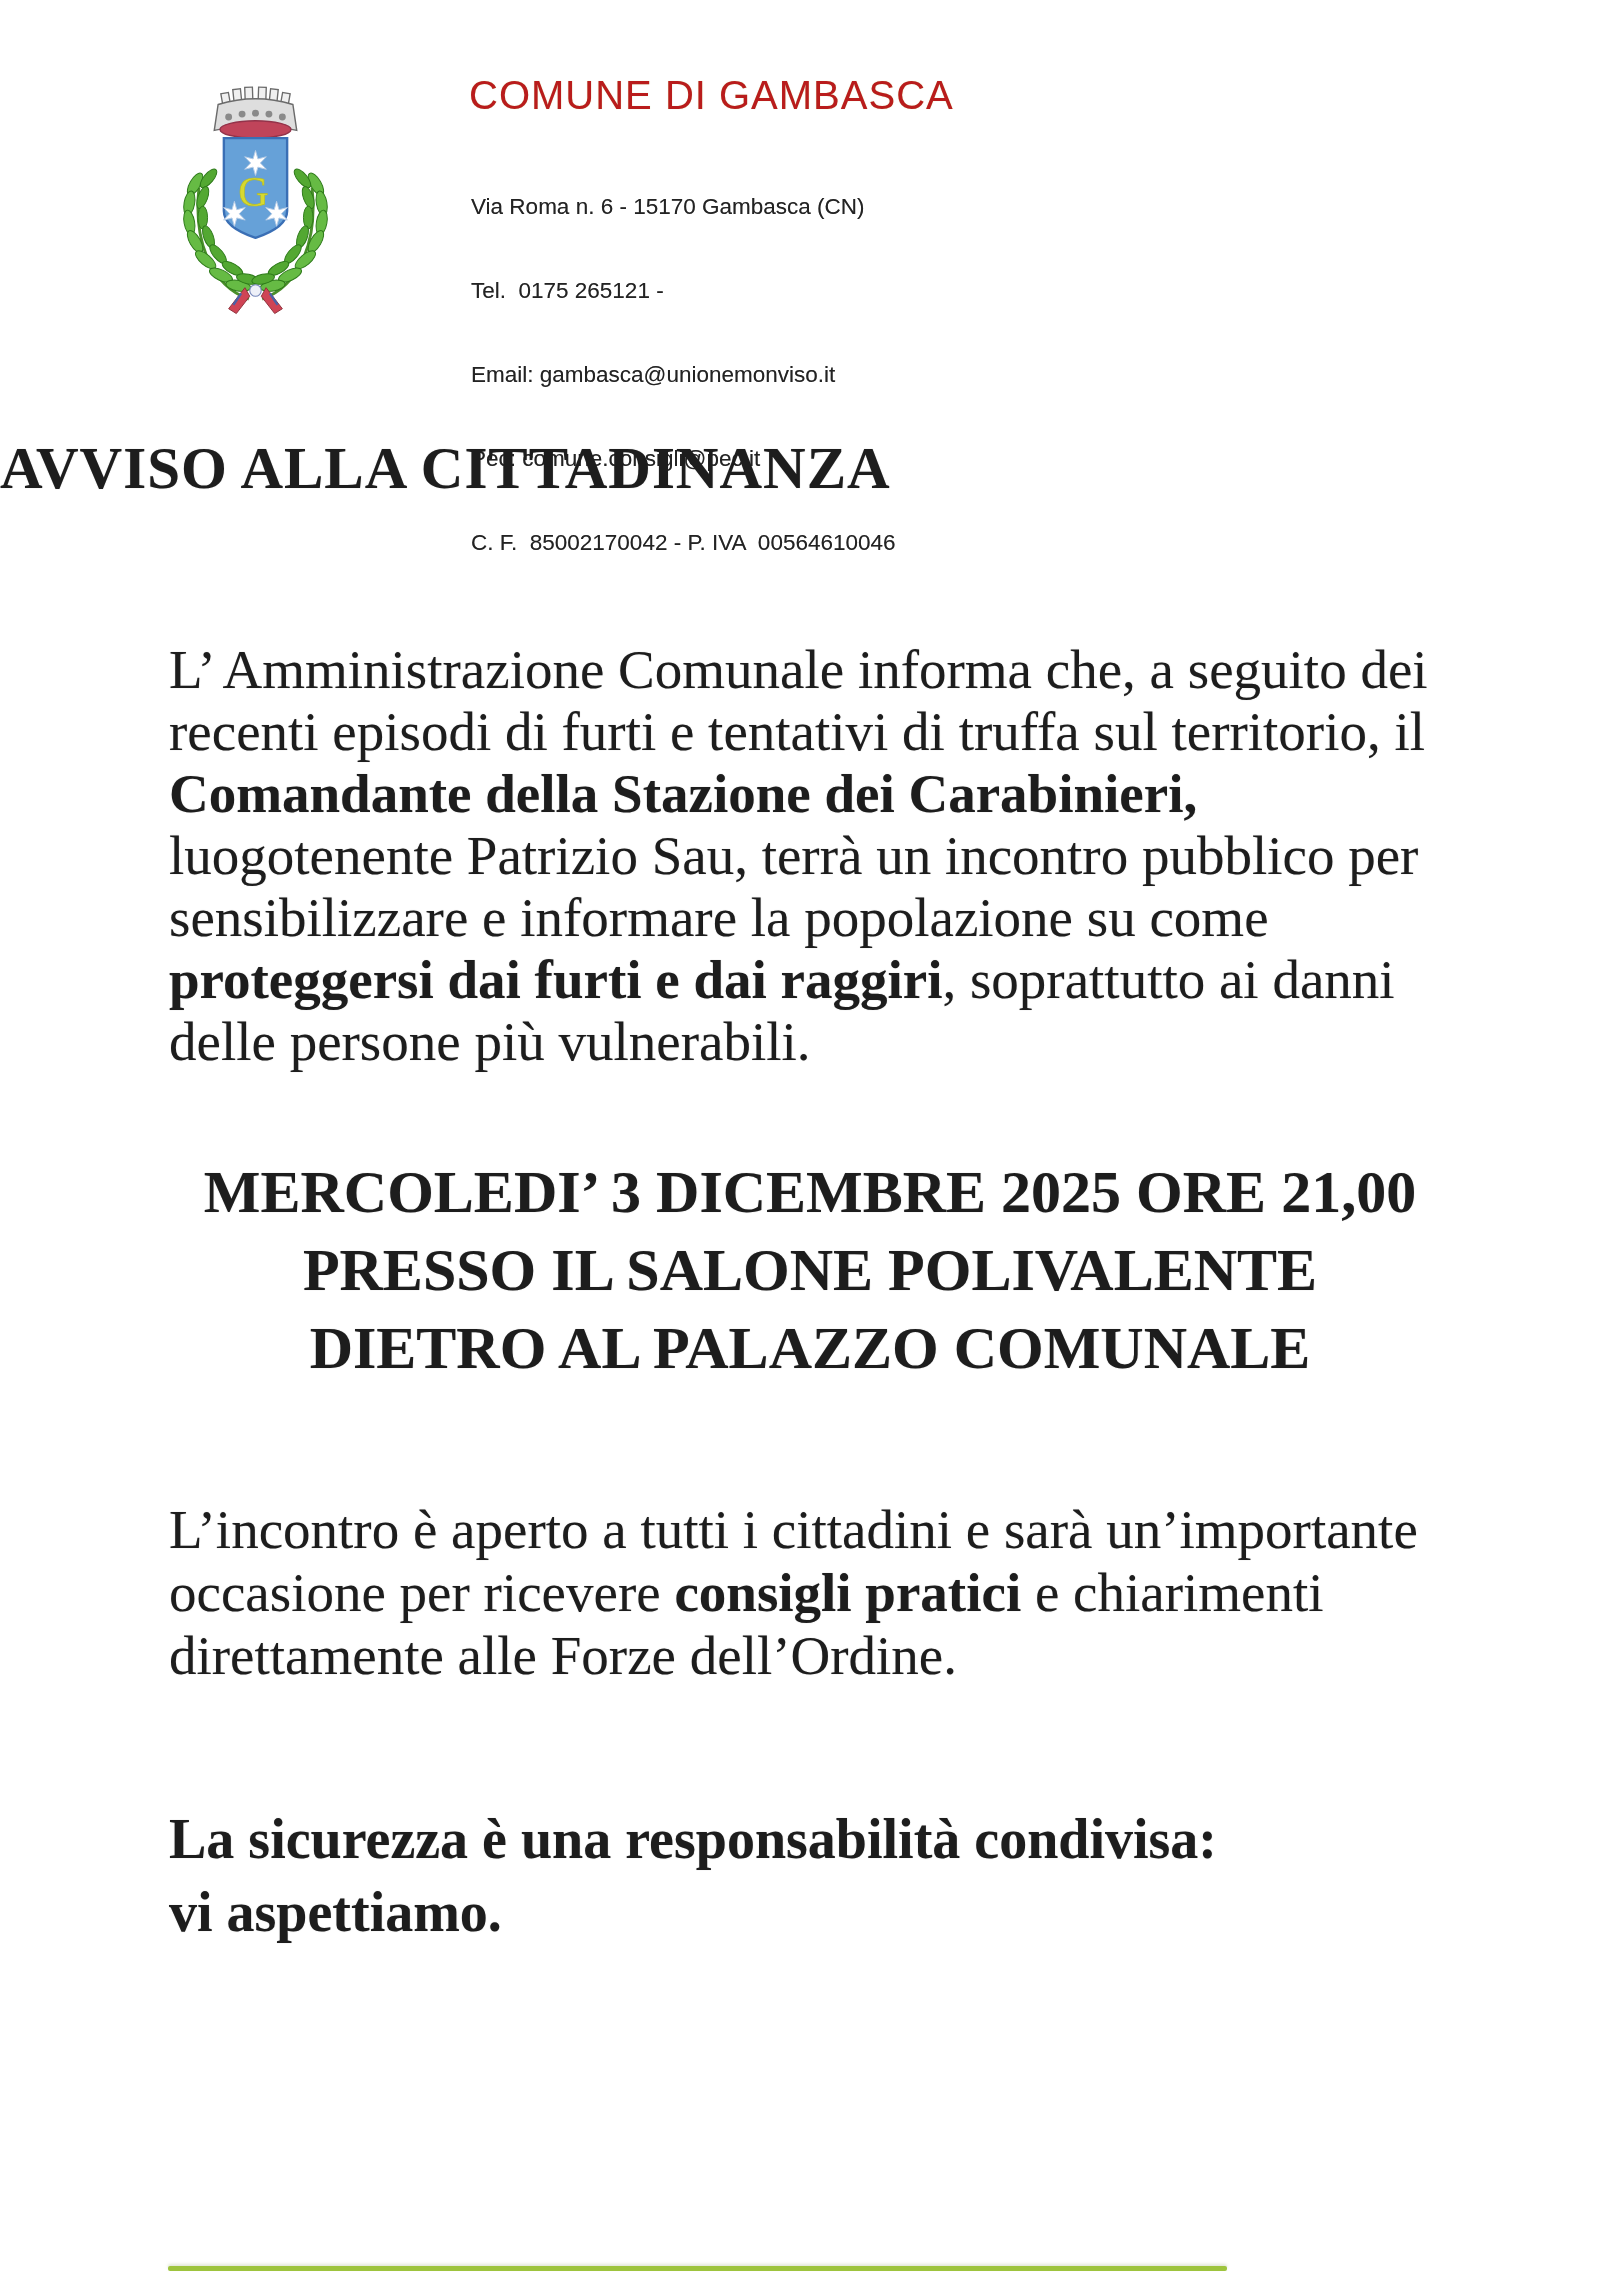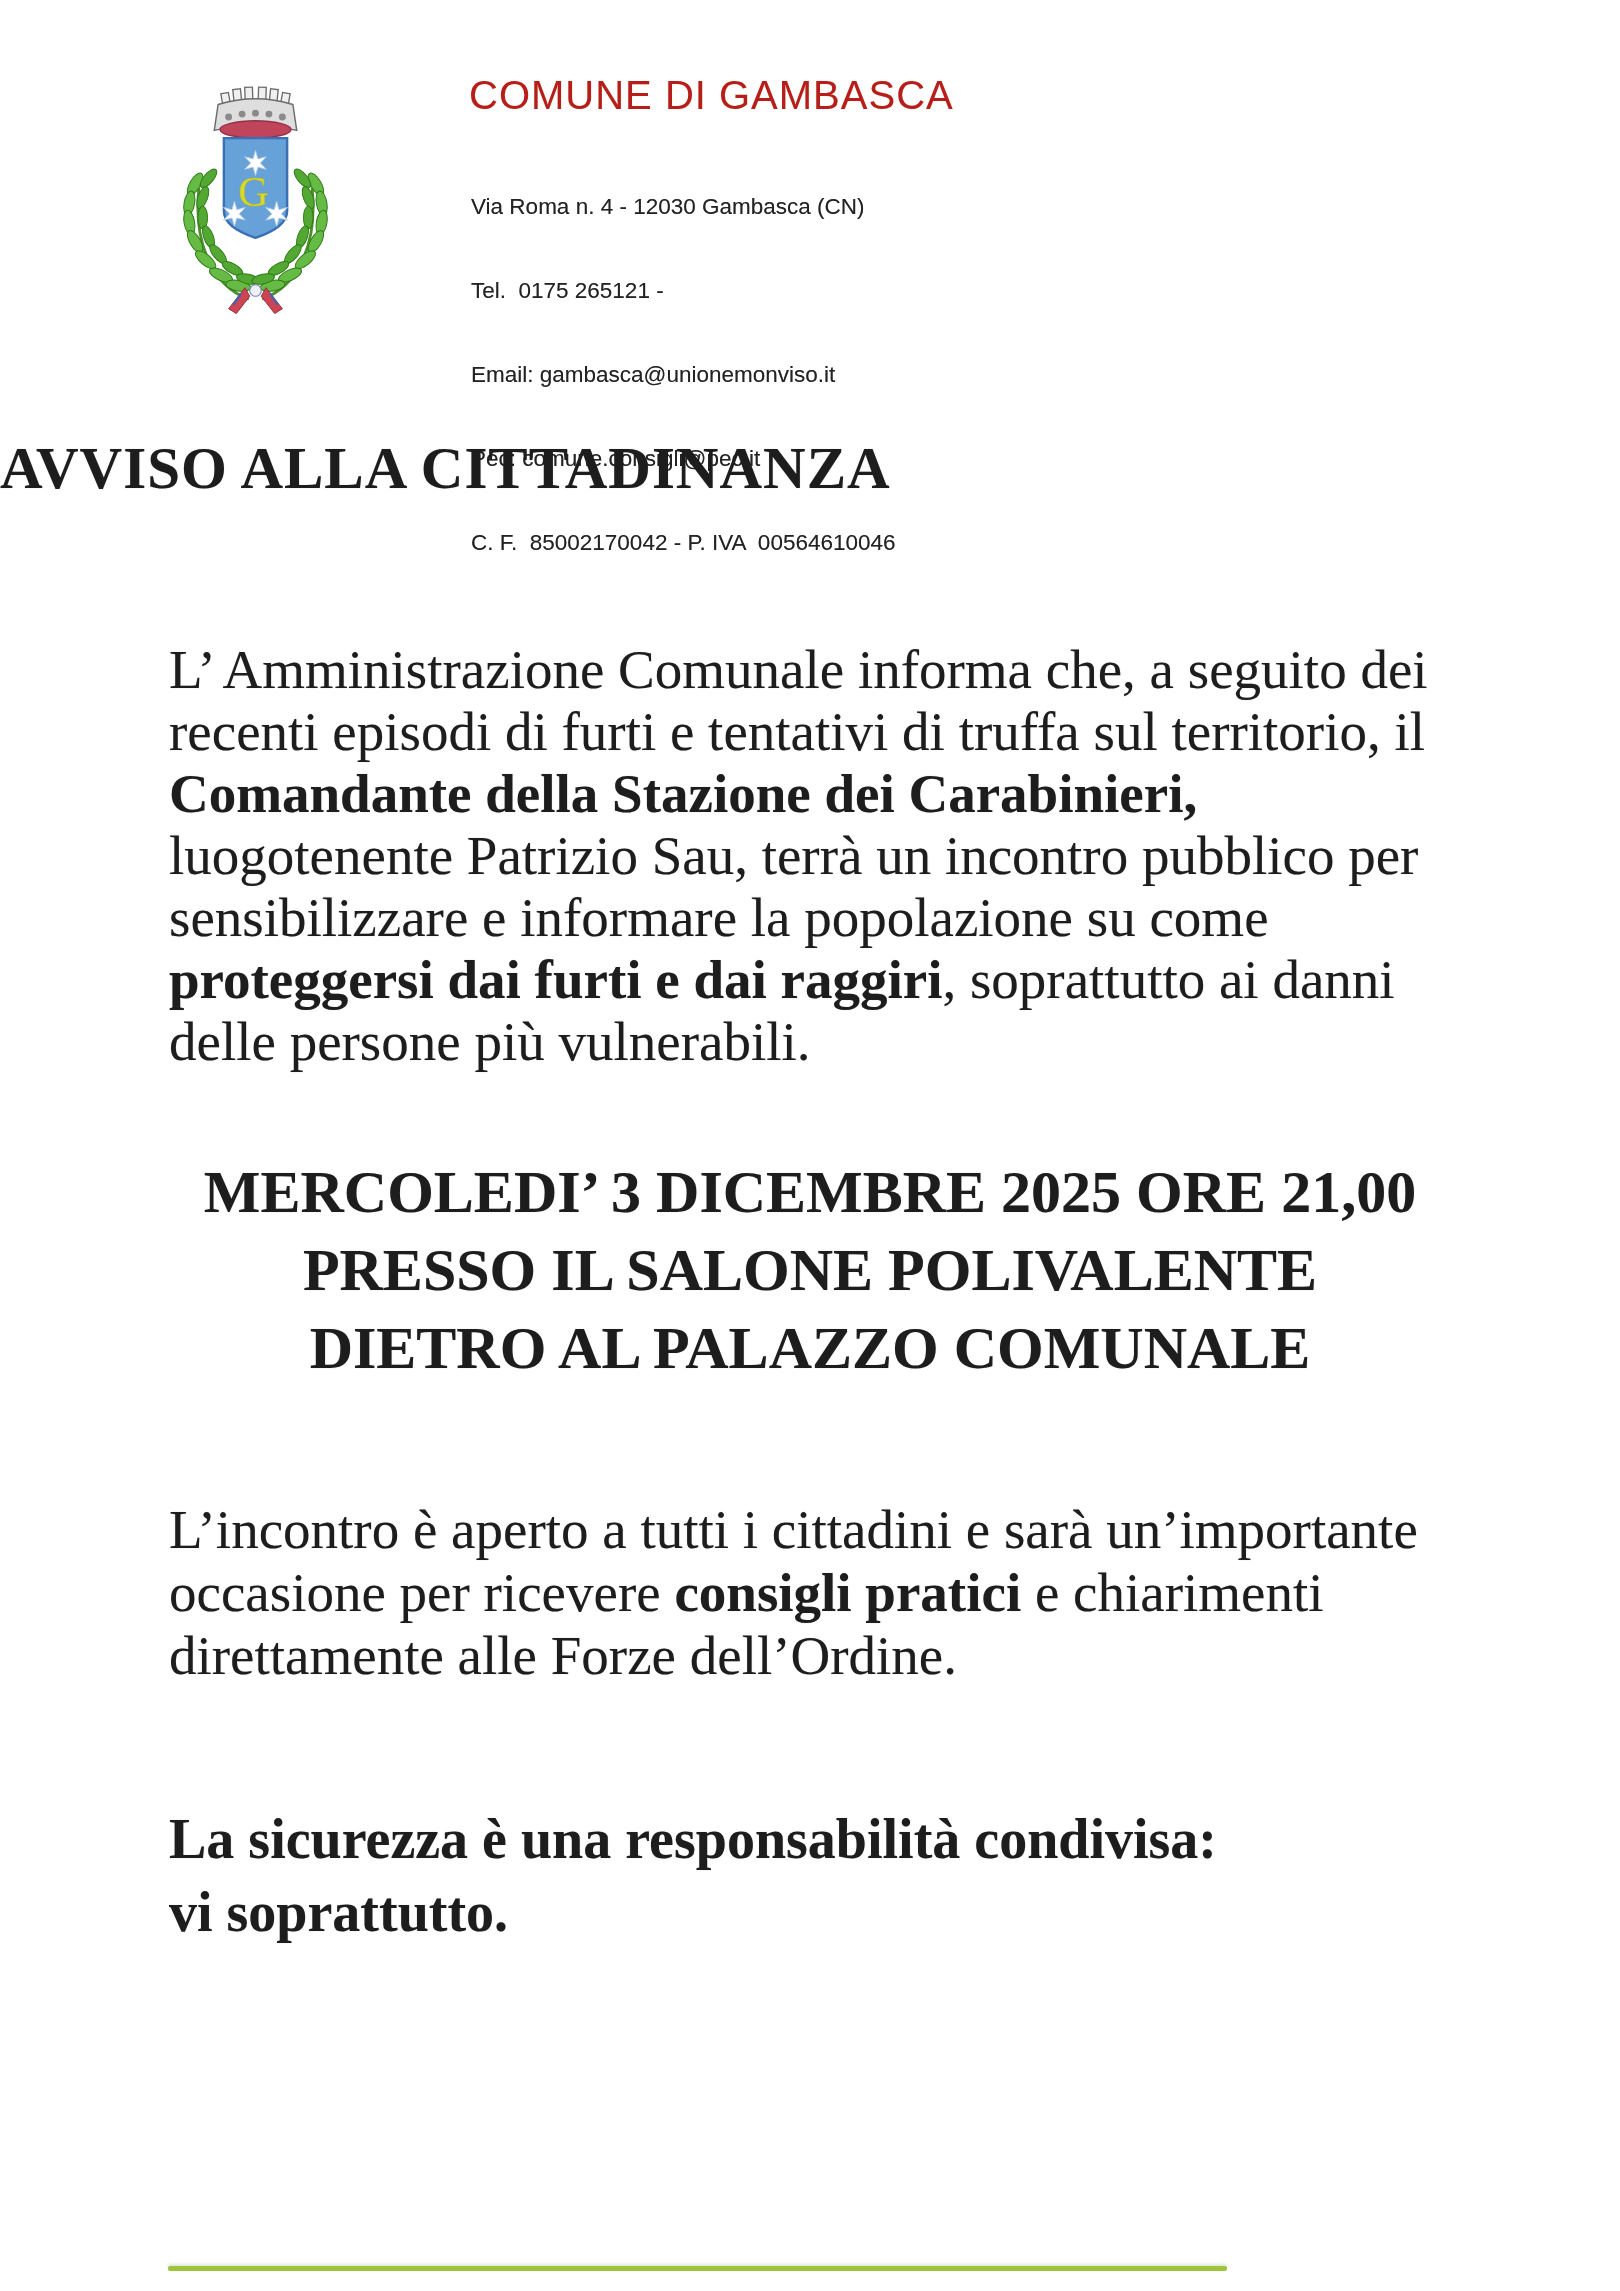--- a/index.html
+++ b/index.html
@@ -129,21 +129,21 @@
       <path d="M74,216 L57,238 L65,243 L79,225 Z" fill="#cf4455" stroke="#8d2f3a" stroke-width="1"></path>
       <path d="M96,216 L113,238 L105,243 L91,225 Z" fill="#cf4455" stroke="#8d2f3a" stroke-width="1"></path>
       <path d="M70,222 L62,234" stroke="#4a62a8" stroke-width="2.5" fill="none"></path>
       <path d="M100,222 L108,234" stroke="#4a62a8" stroke-width="2.5" fill="none"></path>
       <circle cx="85" cy="219" r="6" fill="#eef0f8" stroke="#7788bb" stroke-width="1.2"></circle>
     </g>
   </svg>
 
   <div class="org-name">COMUNE DI GAMBASCA</div>
   <div class="contact">
-    <div>Via Roma n. 4 - 12030 Gambasca (CN)</div>
+    <div>Via Roma n. 6 - 15170 Gambasca (CN)</div>
     <div>Tel.  0175 265121 -</div>
     <div>Email: gambasca@unionemonviso.it</div>
     <div>Pec: comune.consigli@pec.it</div>
     <div>C. F.  85002170042 - P. IVA  00564610046</div>
   </div>
 
   <div class="doc-title scan">AVVISO ALLA CITTADINANZA</div>
 
   <div class="p1 scan">
     <div class="line"><span>L’ Amministrazione Comunale informa che, a seguito dei</span></div>
@@ -162,19 +162,19 @@
   </div>
 
   <div class="p2 scan">
     <div class="line"><span>L’incontro è aperto a tutti i cittadini e sarà un’importante</span></div>
     <div class="line"><span>occasione per ricevere </span><span class="bold">consigli pratici</span><span> e chiarimenti</span></div>
     <div class="line"><span>direttamente alle Forze dell’Ordine.</span></div>
   </div>
 
   <div class="closing scan">
     <div class="line">La sicurezza è una responsabilità condivisa:</div>
-    <div class="line">vi soprattutto.</div>
+    <div class="line">vi aspettiamo.</div>
   </div>
 
   <div class="footer-rule"></div>
 
 </div>
 
 
 </body></html>

